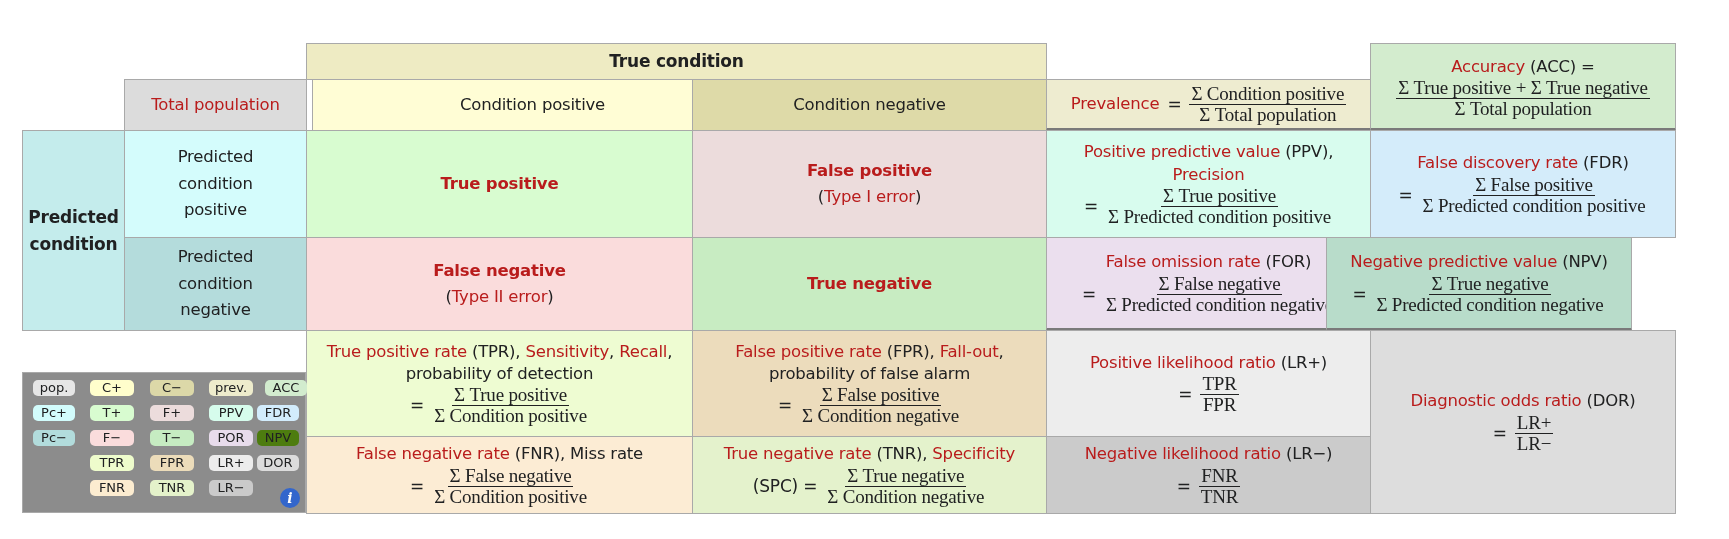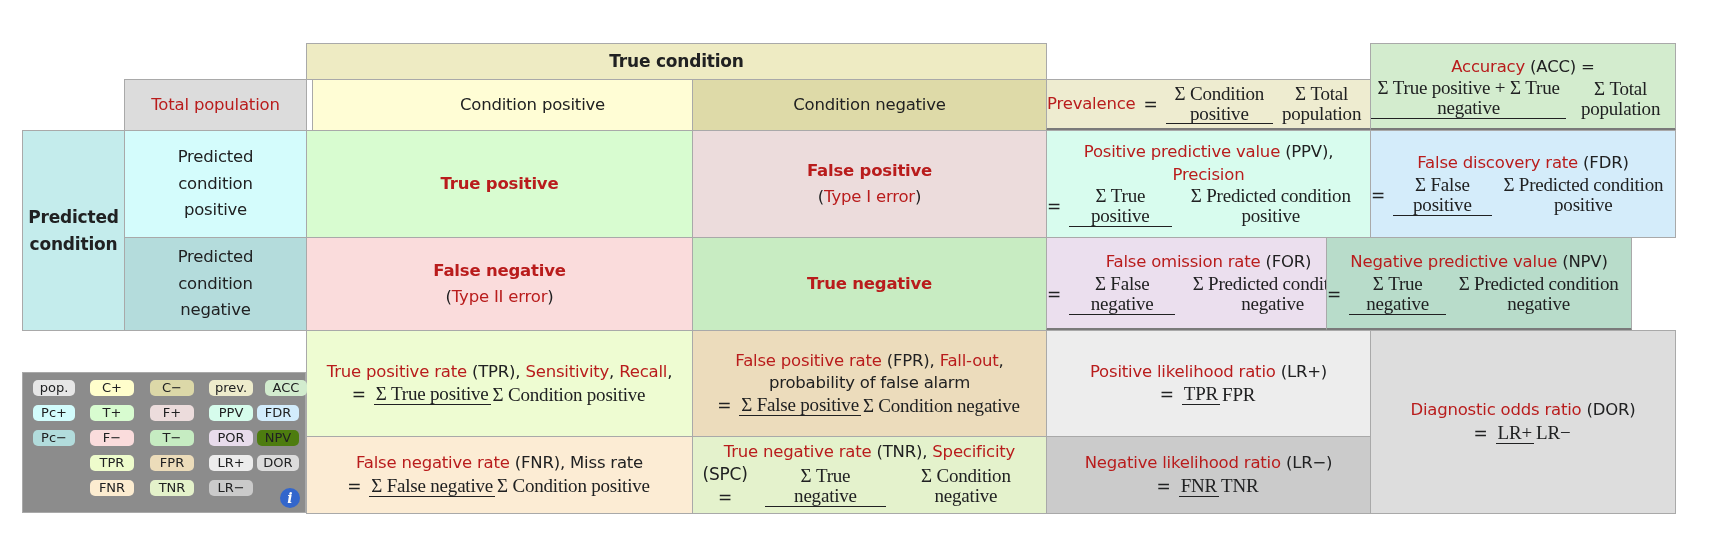--- a/index.html
+++ b/index.html
@@ -3,21 +3,21 @@
 <meta charset="utf-8">
 <style>
   html, body { margin:0; padding:0; background:#ffffff; }
   body { width:1729px; height:539px; position:relative; overflow:hidden;
          font-family:"DejaVu Sans", "Liberation Sans", sans-serif; color:#202122; }
   .cell { position:absolute; box-sizing:border-box; border:1px solid #a9a9a9;
           display:flex; flex-direction:column; align-items:center; justify-content:center;
           text-align:center; font-size:16.5px; line-height:1.35; letter-spacing:-0.2px; }
   .link { color:#b91c1c; }
   .bold { font-weight:bold; }
-  .frac { display:inline-flex; align-items:center; vertical-align:middle;
+  .frac { display:inline-flex; flex-direction:column; align-items:center; vertical-align:middle;
           font-family:"Liberation Serif", "DejaVu Serif", serif; font-size:19px; line-height:1.05; }
   .frac .num { border-bottom:1.5px solid #202122; padding:0 2px; }
   .frac .den { padding:0 2px; }
   .eq { display:inline-flex; align-items:center; gap:8px; }
   .eq .sign { font-family:"DejaVu Sans", sans-serif; font-size:17px; }
 
   
   .mini { position:absolute; left:22px; top:372px; width:284px; height:141px; background:#8c8c8c; border:1px solid #a9a9a9; box-sizing:border-box; }
   .chip { position:absolute; height:16px; border-radius:5px; font-family:"DejaVu Sans", sans-serif;
           font-size:13px; line-height:16px; text-align:center; color:#202122; padding:0 3px; box-sizing:border-box; }
@@ -147,20 +147,21 @@
   </span>
 </div>
 
 <div class="cell" style="left:306px; top:330px; width:387px; height:107px; background:#eefcd2;">
   <div>
     <span class="link">True positive rate</span>
     <span>(TPR),</span>
     <span class="link">Sensitivity</span><span>,</span>
     <span class="link">Recall</span><span>,</span>
   </div>
+  <span>probability of detection</span>
   <span class="eq">
     <span class="sign">=</span>
     <span class="frac">
       <span class="num">Σ True positive</span>
       <span class="den">Σ Condition positive</span>
     </span>
   </span>
 </div>
 <div class="cell" style="left:692px; top:330px; width:355px; height:107px; background:#ecdcbc;">
   <div>

